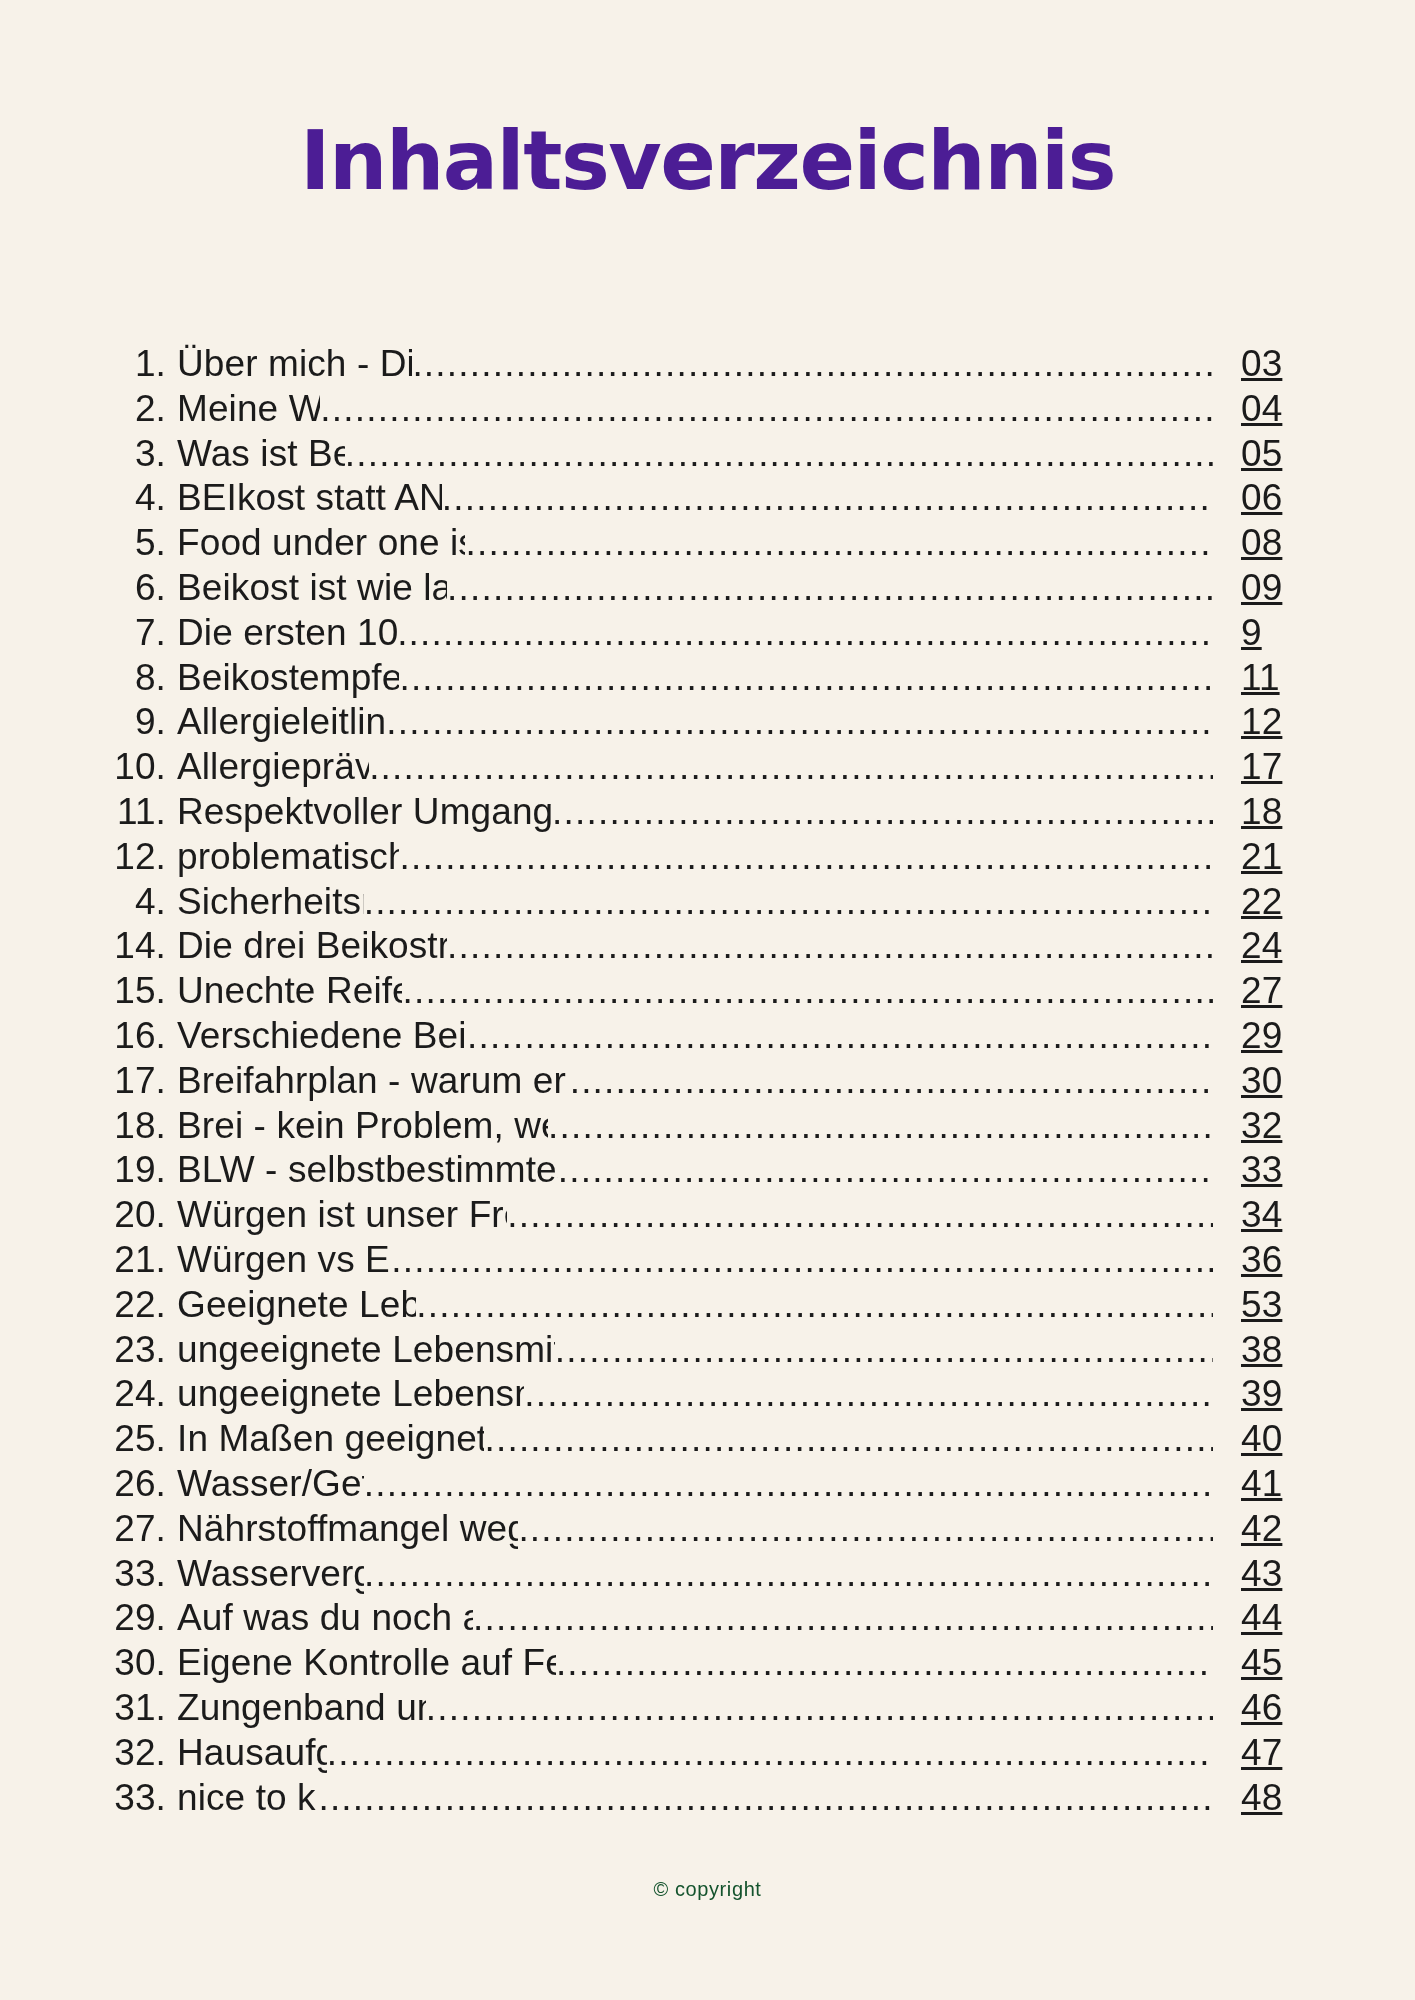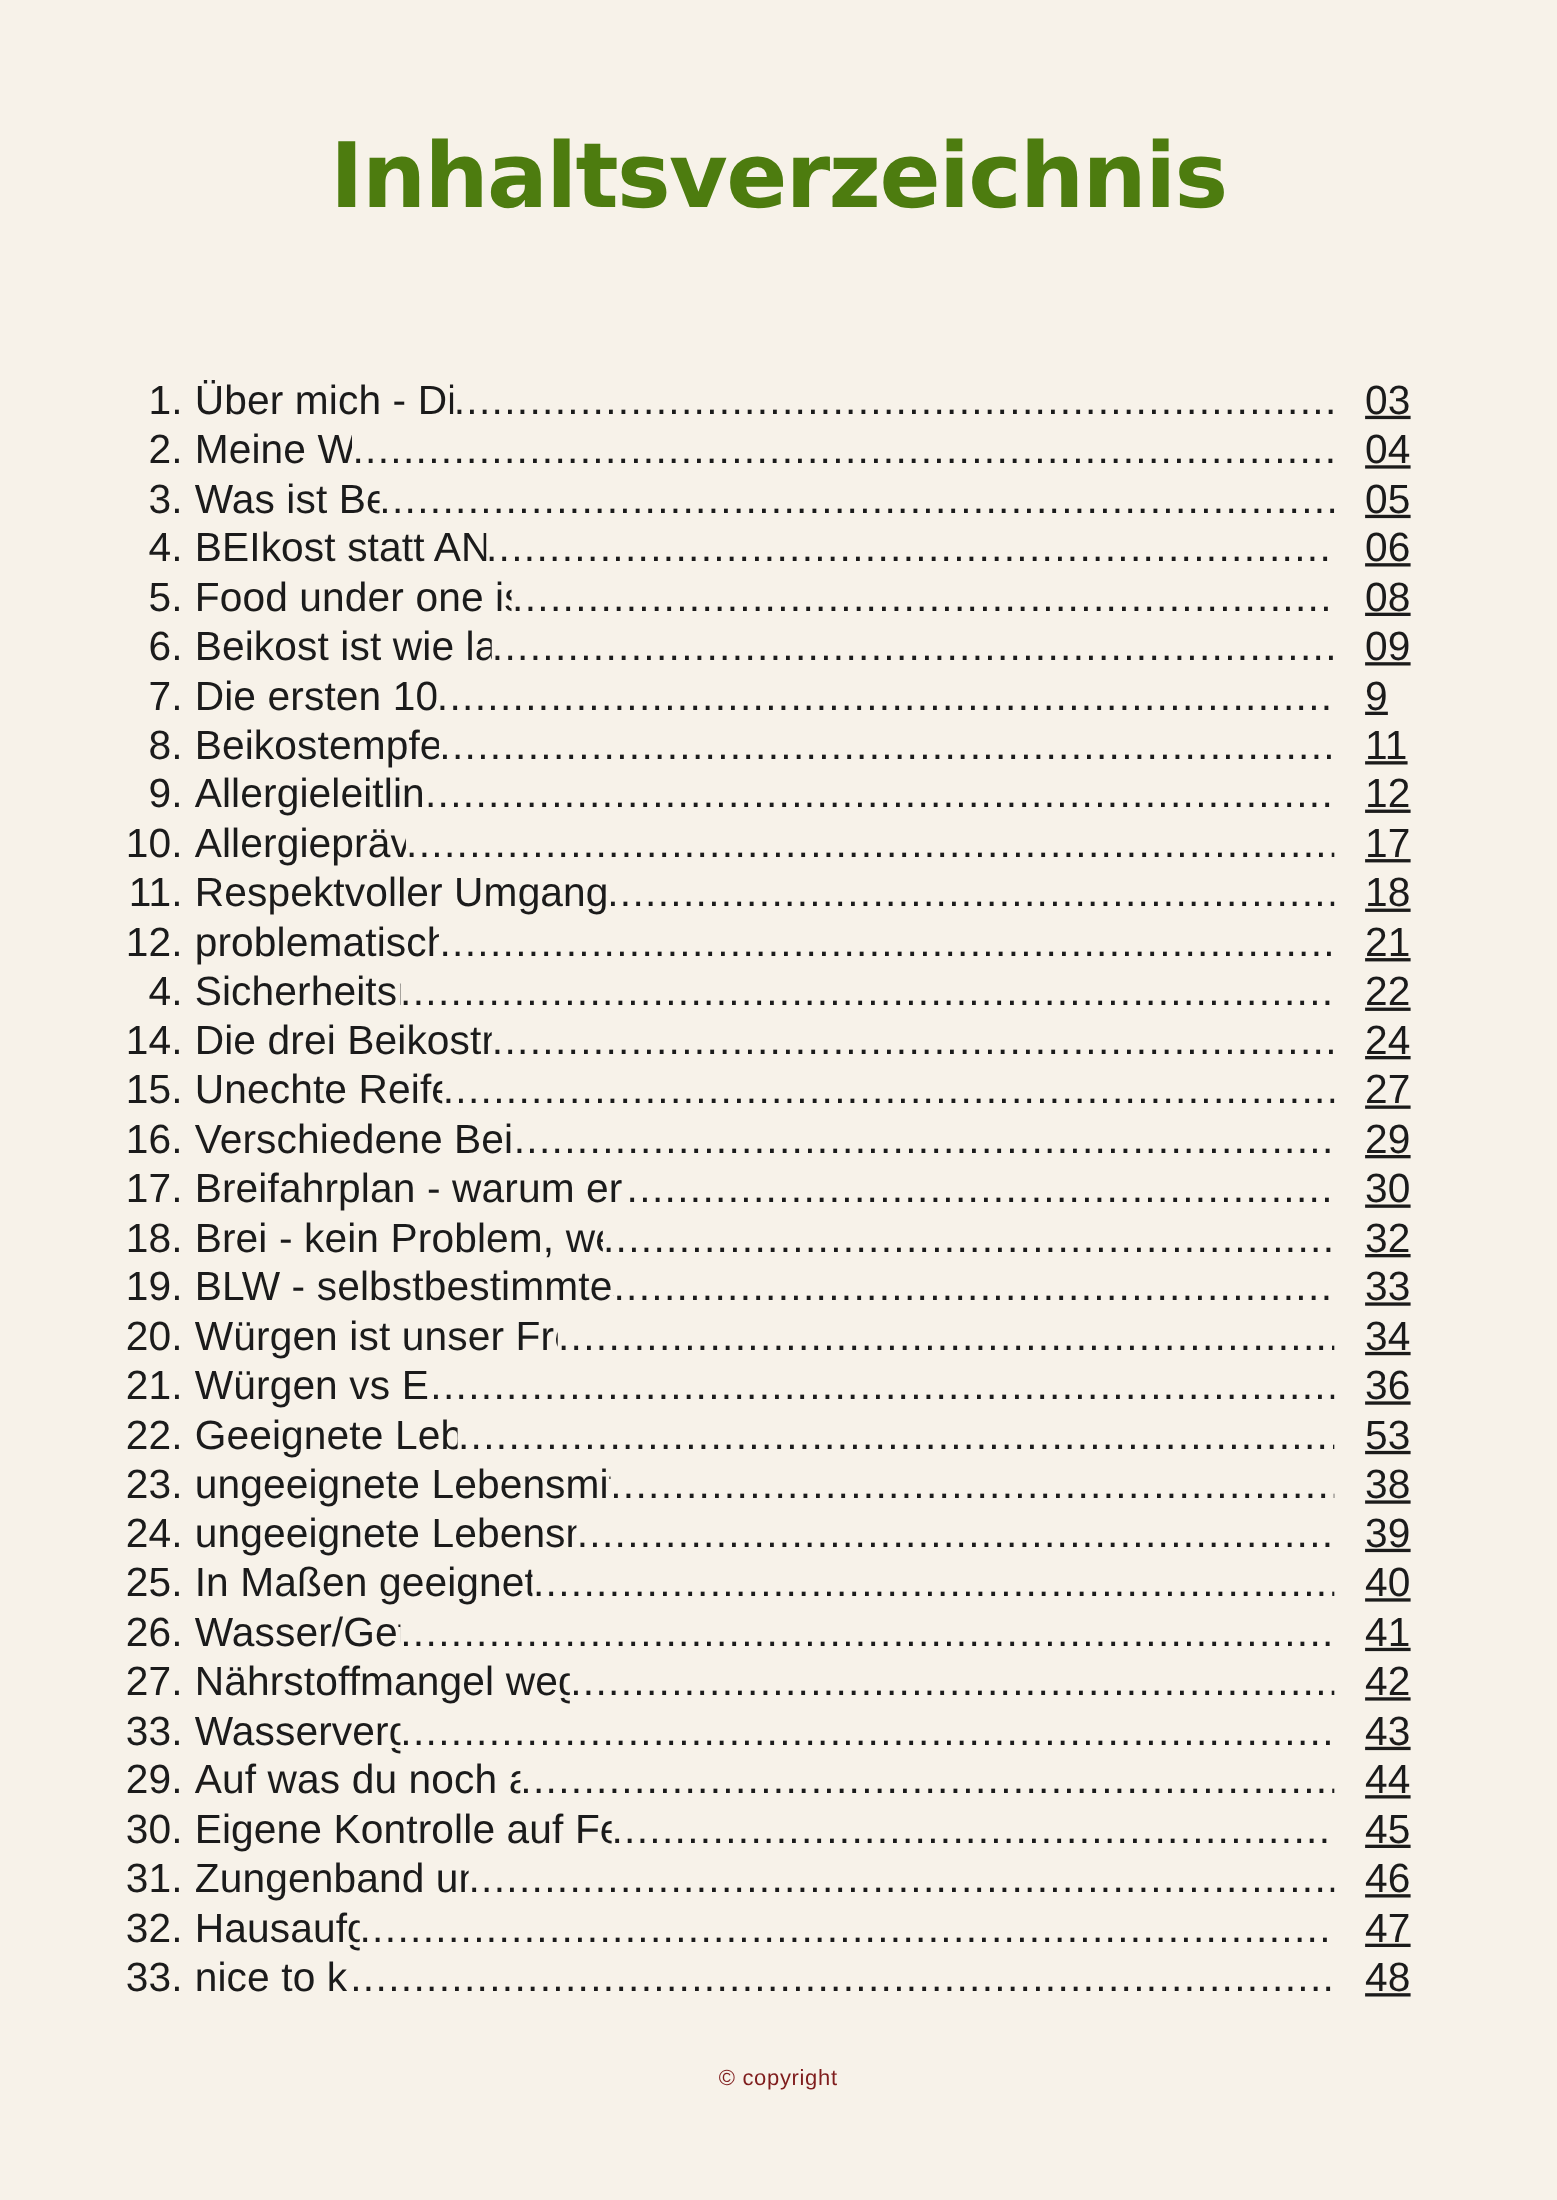--- a/index.html
+++ b/index.html
@@ -26,21 +26,21 @@
   
   .title-wrap {
     padding-top: 120px;
     text-align: center;
   }
   .title {
     font-family: "DejaVu Sans", "Liberation Sans", sans-serif;
     font-weight: 700;
     font-size: 82px;
     letter-spacing: -1.5px;
-    color: #4d7c0f;
+    color: #4c1d95;
     line-height: 1;
     margin: 0;
   }
 
   
   .toc {
     margin: 0;
     padding: 0;
     list-style: none;
     position: absolute;
@@ -93,21 +93,21 @@
   }
 
   
   .footer {
     position: absolute;
     left: 0;
     right: 0;
     top: 1878px;
     text-align: center;
     font-size: 20px;
-    color: #7f1d1d;
+    color: #14532d;
     letter-spacing: 0.6px;
   }
 </style>
 </head>
 <body style="background: rgb(247, 242, 233); color: rgb(27, 27, 27);">
 
 <div class="page">
 
   <div class="title-wrap">
     <h1 class="title">Inhaltsverzeichnis</h1>

